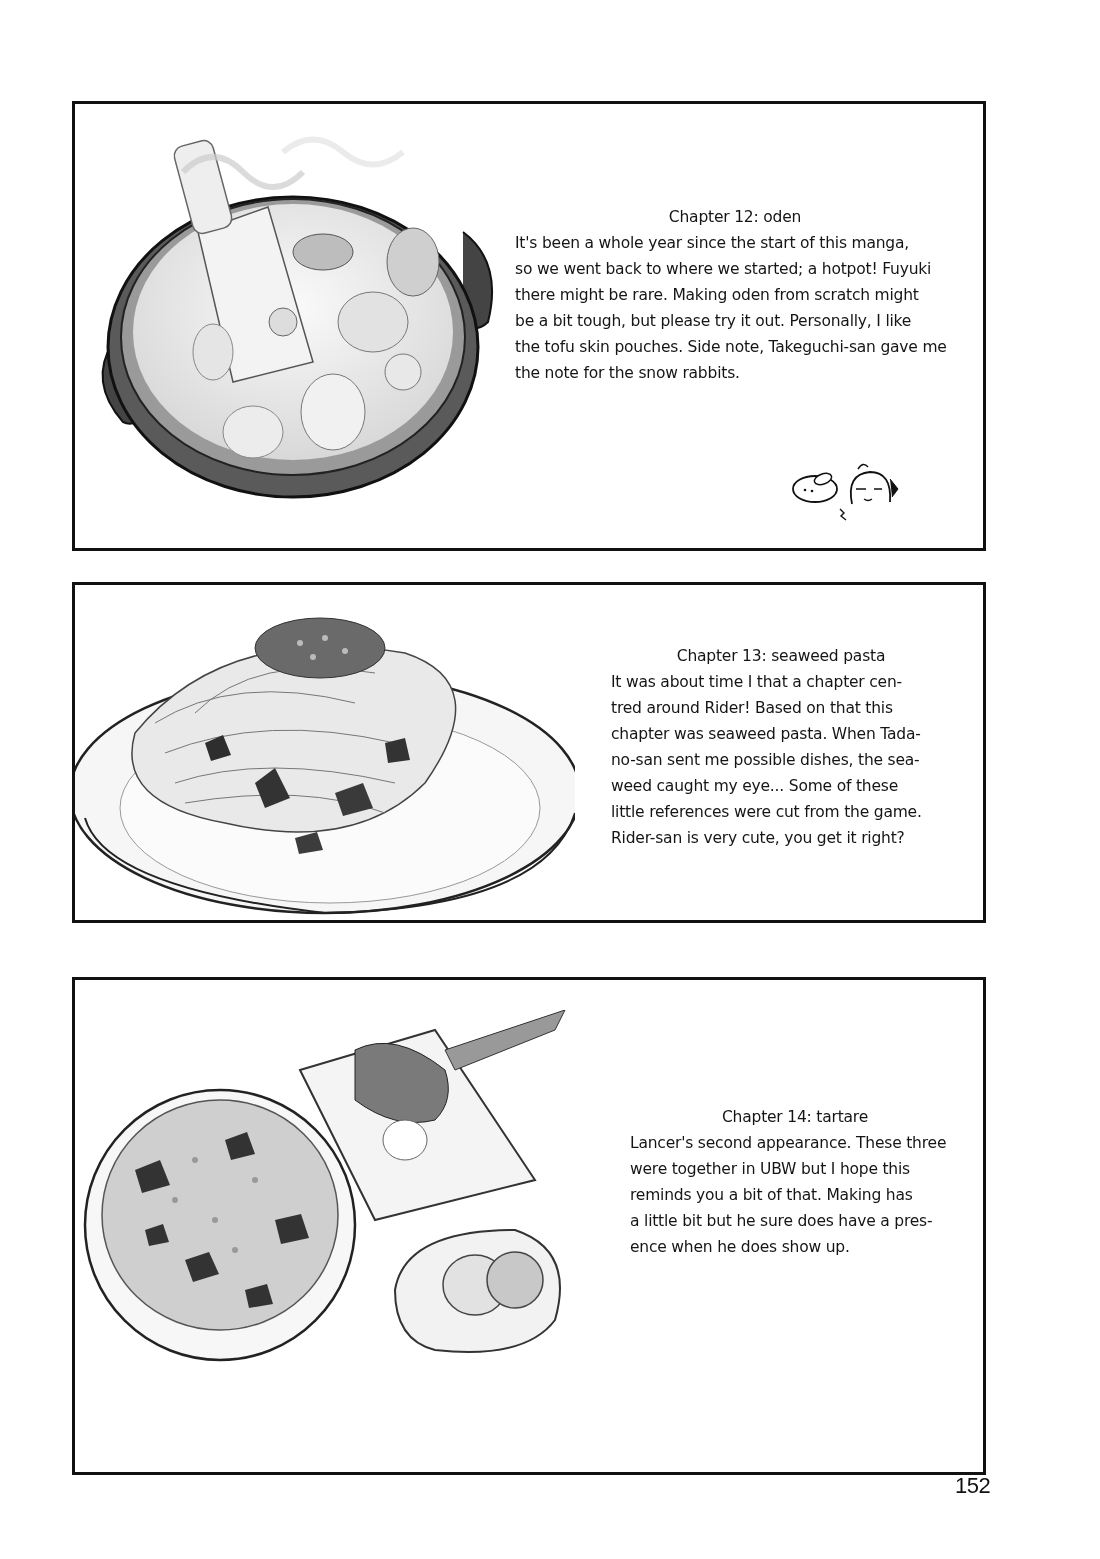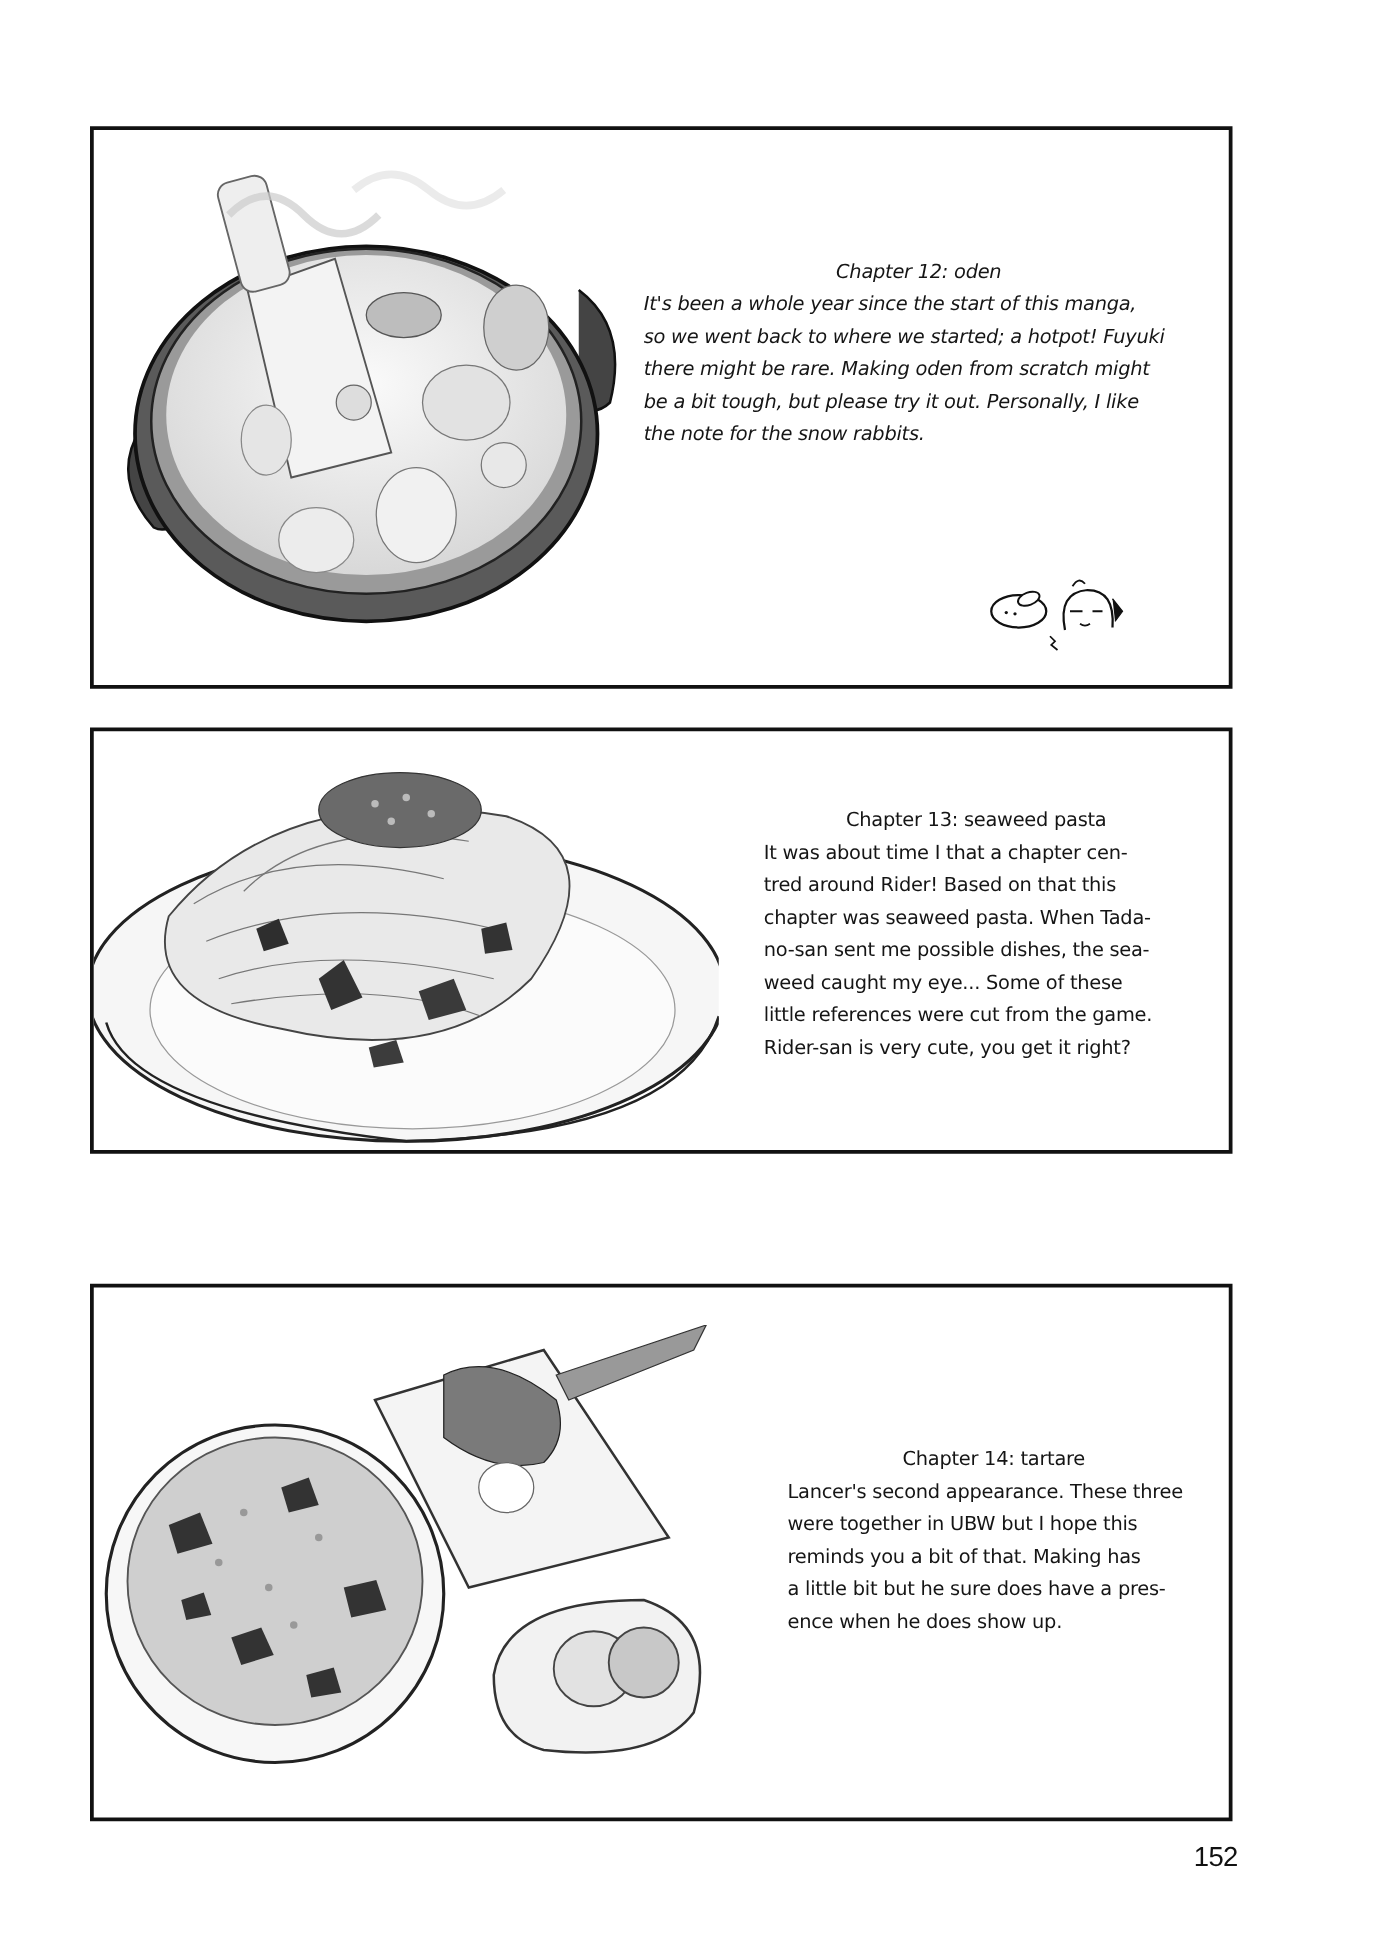--- a/index.html
+++ b/index.html
@@ -1,24 +1,24 @@
 <!DOCTYPE html>
 <html><head>
   <meta charset="utf-8">
   <style>
     html, body { margin: 0; padding: 0; background: #ffffff; }
     body { width: 1100px; height: 1559px; position: relative; overflow: hidden; font-family: "DejaVu Sans", sans-serif; color: #111; }
     .panel { position: absolute; left: 72px; width: 914px; border: 3px solid #111; box-sizing: border-box; background: #fff; overflow: hidden; }
     #p1 { top: 101px; height: 450px; }
     #p2 { top: 582px; height: 341px; }
-    #p3 { top: 1027px; height: 430px; }
+    #p3 { top: 977px; height: 498px; }
     .text { position: absolute; font-family: "DejaVu Sans", sans-serif; font-size: 15.5px; line-height: 26px; color: #151515; letter-spacing: -0.2px; }
     .text .title { display: block; text-align: center; }
     .text .line { display: block; white-space: nowrap; }
-    #p1 .text { left: 440px; top: 100px; width: 440px; font-style: italic; }
+    #p1 .text { left: 440px; top: 100px; width: 440px; }
     #p2 .text { left: 536px; top: 58px; width: 340px; }
     #p3 .text { left: 555px; top: 124px; width: 330px; }
     .illus { position: absolute; }
     .page-number { position: absolute; left: 955px; top: 1473px; font-family: "Liberation Sans", sans-serif; font-weight: normal; font-size: 22px; color: #111; letter-spacing: -0.5px; }
     svg { display: block; }
   </style>
 </head>
 <body>
 
 <div class="panel" id="p1">
@@ -52,20 +52,21 @@
       <path d="M100 60 q30 -30 60 0 t60 0" fill="none" stroke="#ccc" stroke-width="6" opacity="0.7"></path>
       <path d="M200 40 q30 -25 60 0 t60 0" fill="none" stroke="#ddd" stroke-width="6" opacity="0.6"></path>
     </svg>
   </div>
   <div class="text">
     <span class="title">Chapter 12: oden</span>
     <span class="line">It's been a whole year since the start of this manga,</span>
     <span class="line">so we went back to where we started; a hotpot! Fuyuki</span>
     <span class="line">there might be rare. Making oden from scratch might</span>
     <span class="line">be a bit tough, but please try it out. Personally, I like</span>
+    <span class="line">the tofu skin pouches. Side note, Takeguchi-san gave me</span>
     <span class="line">the note for the snow rabbits.</span>
   </div>
   <div class="illus" style="left:715px; top:355px;">
     <svg width="140" height="70" viewBox="0 0 140 70">
       <ellipse cx="25" cy="30" rx="22" ry="13" fill="#fff" stroke="#111" stroke-width="1.8"></ellipse>
       <ellipse cx="33" cy="20" rx="9" ry="5" fill="#fff" stroke="#111" stroke-width="1.5" transform="rotate(-20 33 20)"></ellipse>
       <circle cx="15" cy="31" r="1.3" fill="#111"></circle>
       <circle cx="22" cy="32" r="1.3" fill="#111"></circle>
       <path d="M68 10 q5 -8 10 -2" fill="none" stroke="#111" stroke-width="1.5"></path>
       <path d="M62 45 q-6 -30 18 -32 q22 0 20 30" fill="#fff" stroke="#111" stroke-width="1.8"></path>

